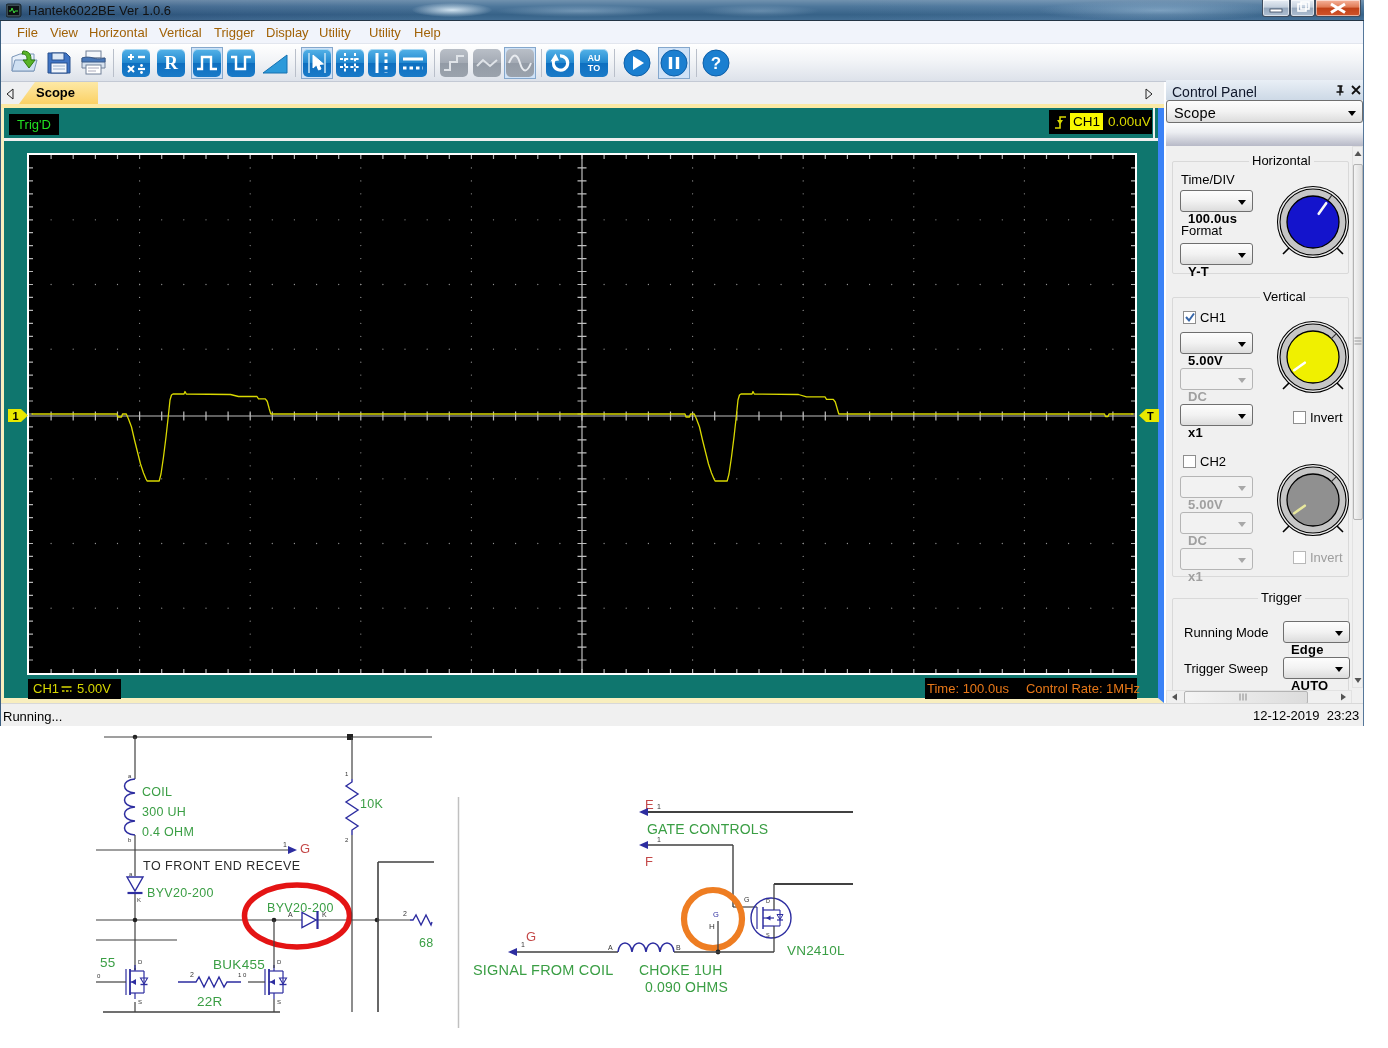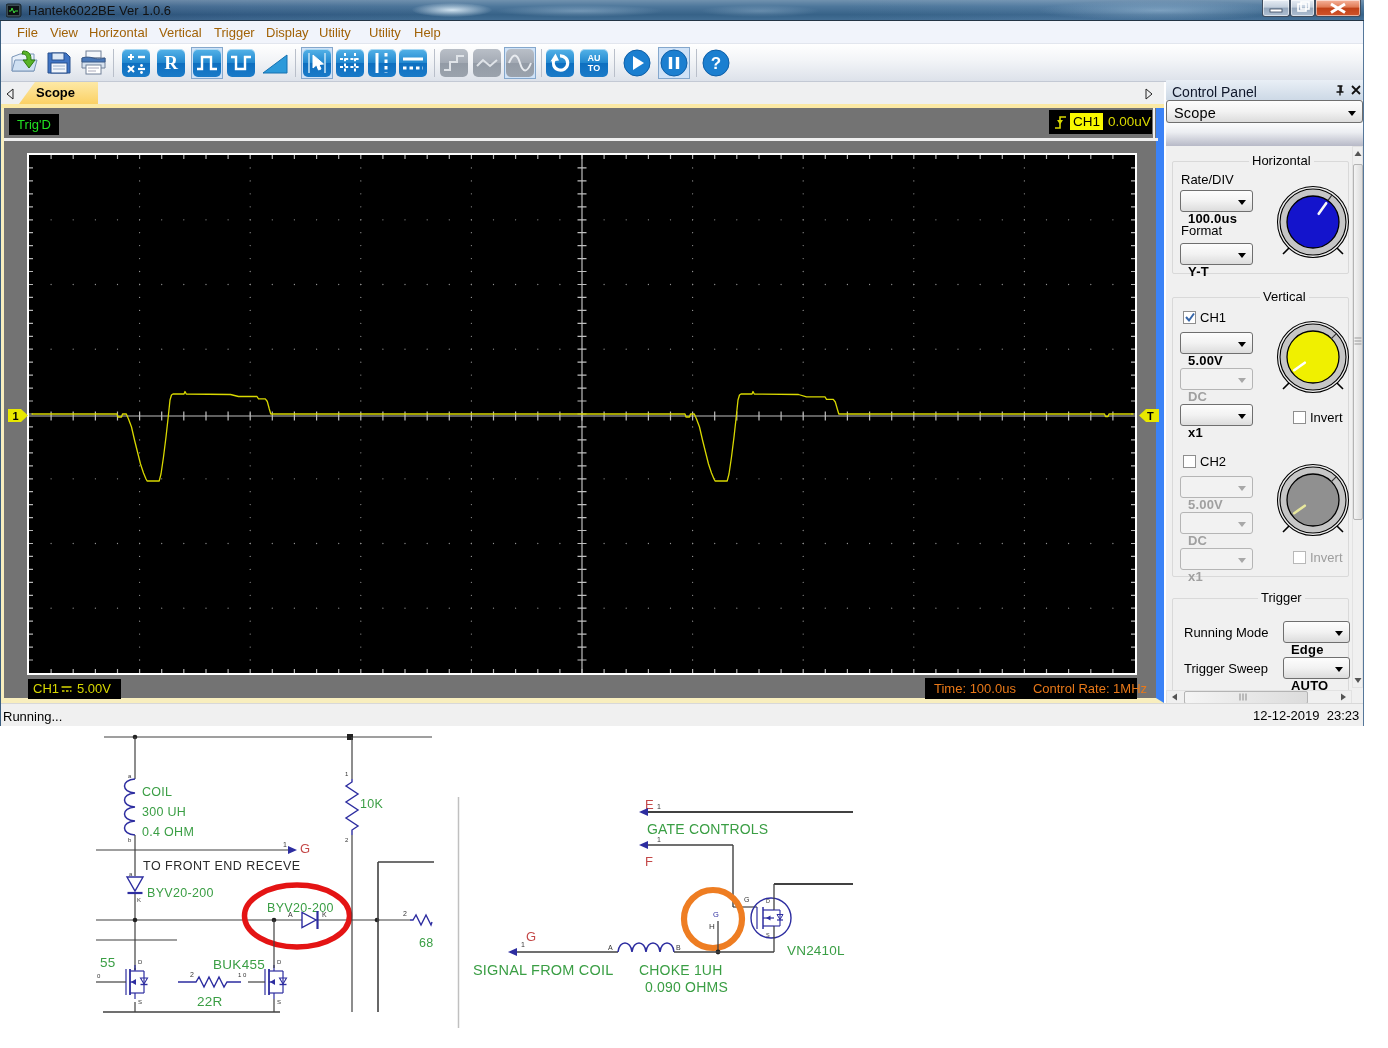--- a/index.html
+++ b/index.html
@@ -30,22 +30,22 @@
  box-shadow:inset 0 1px 0 rgba(255,255,255,.5);color:#fff}
 .gsq{border-radius:5px;background:linear-gradient(180deg,#b9bfc7 0%,#a3aab4 50%,#939ba6 51%,#9ba3ad 100%);color:#e8eaee}
 .tsel{position:absolute;top:3px;width:32px;height:32px;background:#cfe2f7;border:1px solid #84a7cc}
 
 #tabrow{position:absolute;left:0;top:82px;width:1164px;height:22px;background:#eff0f1}
 #tab{position:absolute;left:19px;top:0px;width:79px;height:22px;background:linear-gradient(180deg,#fde9a6,#fbd165);
  clip-path:polygon(16px 0,100% 0,100% 100%,0 100%)}
 #tabtext{position:absolute;left:36px;top:3px;font-size:13px;font-weight:bold;color:#000}
 #tabstripline{position:absolute;left:0;top:104px;width:1164px;height:4px;background:#fbe9a4}
 
-#scopepanel{position:absolute;left:0;top:108px;width:1164px;height:595px;background:#737373;
- border-left:4px solid #f8eebe;border-right:8px solid #3b82f6;border-bottom:5px solid #f8eebe}
+#scopepanel{position:absolute;left:0;top:108px;width:1164px;height:595px;background:#0f766e;
+ border-left:4px solid #f8eebe;border-right:6px solid #3b82f6;border-bottom:5px solid #f8eebe}
 #scopepanel .wline{position:absolute;left:0px;top:30px;width:1154px;height:3px;background:#efefef}
 #display{position:absolute;left:22.5px;top:45px;width:1110px;height:522px;background:#000;border:2px solid #fff}
 .blkbox{position:absolute;background:#000;color:#d8d800;font-size:13px}
 
 #cpanel{position:absolute;left:1166px;top:80px;width:198px;height:646px;background:#f0f0f0}
 #cphead{position:absolute;left:0;top:0;width:198px;height:20px;background:linear-gradient(180deg,#e9eff6,#cdd9e6)}
 #cpgrad{position:absolute;left:0;top:43px;width:198px;height:23px;background:linear-gradient(180deg,#fbfcfd 0%,#eceef2 40%,#b7b9c7 100%)}
 .combo{position:absolute;height:22px;border:1px solid #6f6f6f;border-radius:3px;
  background:linear-gradient(180deg,#fdfdfd 0%,#f2f2f2 50%,#dcdcdc 100%);font-size:13px;color:#000}
 .combo .ct{position:absolute;left:7px;top:20px;font-weight:bold;letter-spacing:0.2px}
@@ -244,40 +244,40 @@
         <text x="4.5" y="10.5" font-size="11" font-weight="bold" fill="#000">1</text>
       </svg>
 <svg class="abs" style="left:1134px;top:300.5px" width="21" height="13">
         <path d="M21 0 H8 L1 6.5 L8 13 H21 Z" fill="#e8e800"></path>
         <text x="9" y="10.5" font-size="11" font-weight="bold" fill="#000">T</text>
       </svg>
 <div class="blkbox" style="left:24px;top:571px;width:93px;height:20px;line-height:20px"><span style="margin-left:5px">CH1</span><svg class="abs" style="left:32px;top:5px" width="13" height="11">
           <path d="M1.5 3 H11.5" stroke="#d8d800" stroke-width="1.5"></path>
           <path d="M2 7 H4.5 M6 7 H8.5 M10 7 H11.5" stroke="#d8d800" stroke-width="1.3"></path>
         </svg><span style="margin-left:18px">5.00V</span></div>
-<div class="blkbox" style="left:921px;top:570px;width:212px;height:21px;line-height:21px;color:#e87818;white-space:nowrap"><span style="margin-left:9px">Time: 100.0us</span><span style="margin-left:17px">Control Rate: 1MHz</span></div>
+<div class="blkbox" style="left:921px;top:570px;width:212px;height:21px;line-height:21px;color:#e87818;white-space:nowrap"><span style="margin-left:2px">Time: 100.0us</span><span style="margin-left:17px">Control Rate: 1MHz</span></div>
 </div>
 <div id="cpanel">
 <div id="cphead"></div>
       <span class="abs" style="left:6px;top:4px;font-size:14px;color:#0f172a">Control Panel</span>
       <svg class="abs" style="left:168px;top:4px" width="12" height="12">
         <path d="M3.5 2 H8.5 M6 2 V8 M2.5 8 H9.5 M6 8 V11.5" stroke="#111" stroke-width="1.3" fill="none"></path>
         <path d="M7 2 V8" stroke="#111" stroke-width="1.6"></path>
       </svg>
       <svg class="abs" style="left:184px;top:4px" width="12" height="12">
         <path d="M2 2 L10 10 M10 2 L2 10" stroke="#111" stroke-width="1.8"></path>
       </svg>
       <div class="combo" style="left:0px;top:20px;width:197px;height:23px">
         <span class="ct" style="top:4px;font-size:14.5px;font-weight:normal">Scope</span>
         <span class="ca" style="top:10px"></span>
       </div>
       <div id="cpgrad"></div>
       <div class="gbox" style="left:6px;top:81px;width:177px;height:113px"></div>
       <span class="glabel" style="left:83px;top:73px">Horizontal</span>
-      <span class="cplabel" style="left:15px;top:92px;color:#000;font-size:13px">Rate/DIV</span>
+      <span class="cplabel" style="left:15px;top:92px;color:#000;font-size:13px">Time/DIV</span>
       <div class="combo" style="left:14px;top:110px;width:73px">
         <span class="ct">100.0us</span>
         <span class="ca"></span>
       </div>
       <span class="cplabel" style="left:15px;top:143px;color:#000;font-size:13px">Format</span>
       <div class="combo" style="left:14px;top:163px;width:73px">
         <span class="ct">Y-T</span>
         <span class="ca"></span>
       </div>
       <svg class="abs" style="left:105px;top:100px" width="84" height="84">

